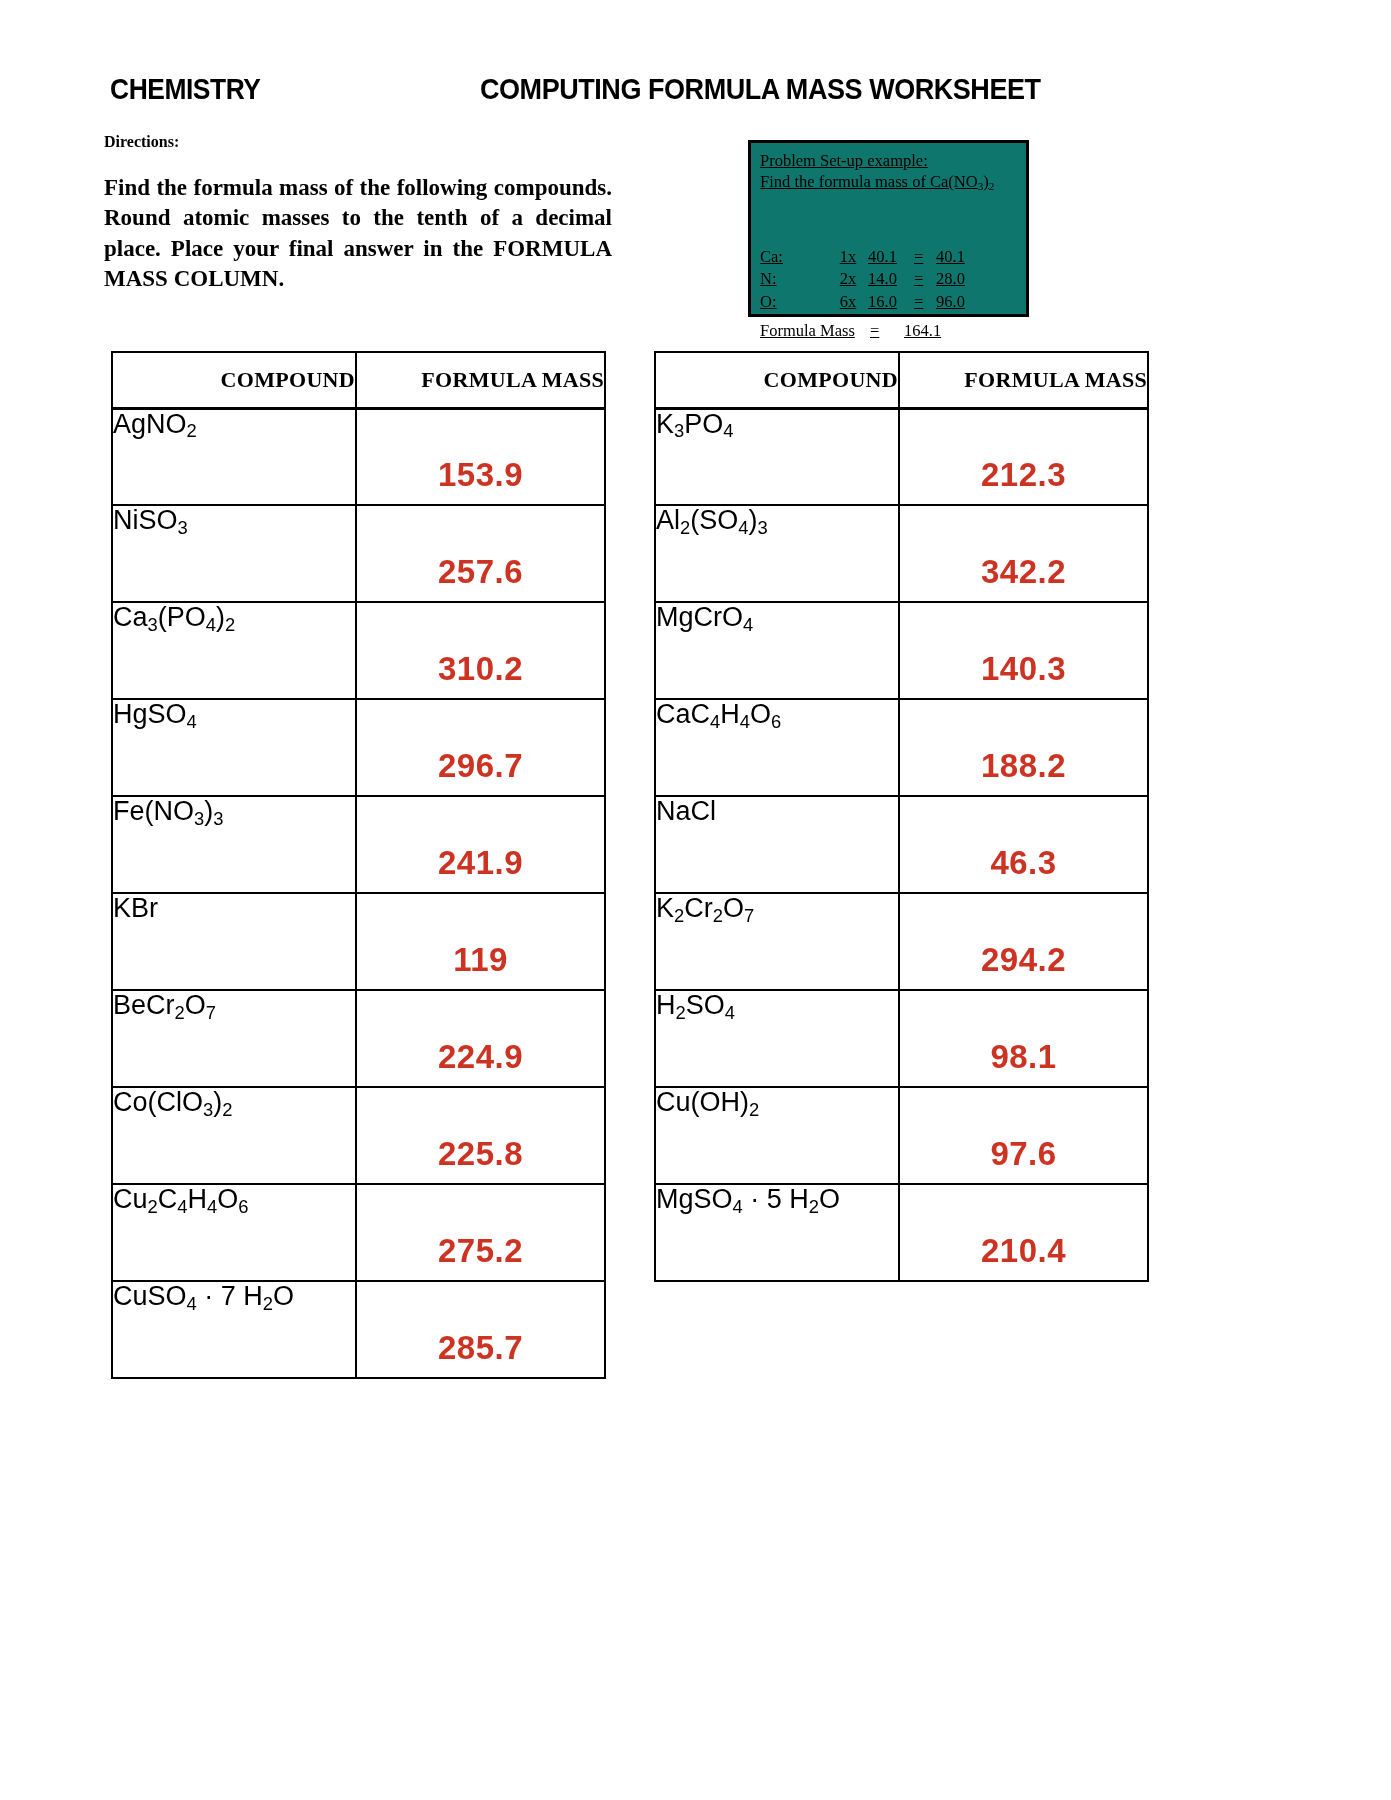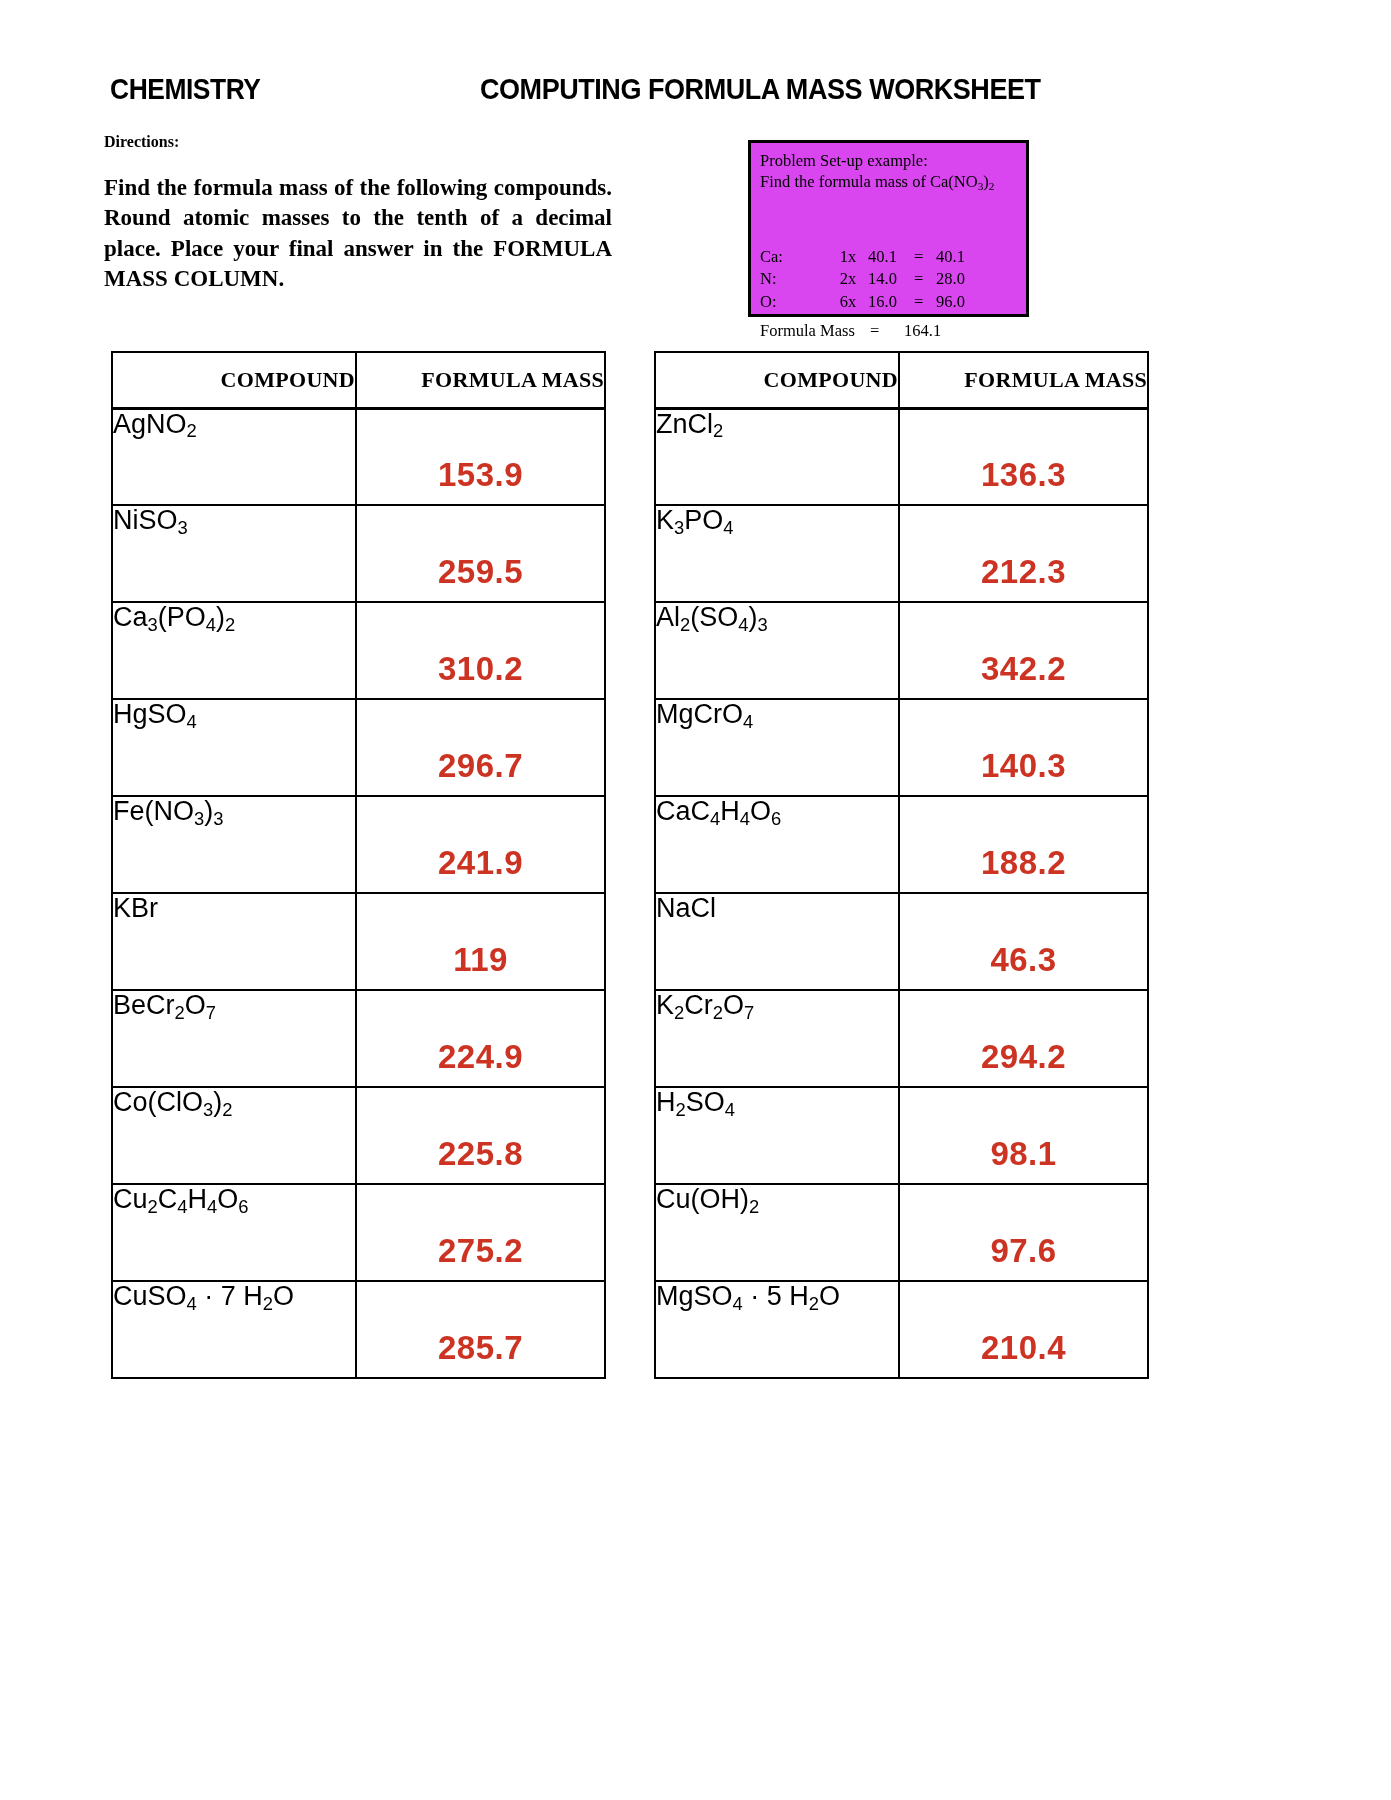--- a/index.html
+++ b/index.html
@@ -80,25 +80,26 @@
 
   
   .example-box {
     position: absolute;
     left: 748px;
     top: 140px;
     width: 281px;
     height: 177px;
     border: 3px solid #000;
     box-sizing: border-box;
-    background: #d946ef;
+    background: #0f766e;
     padding: 7px 0 0 9px;
     font-family: "Liberation Serif", serif;
     font-size: 16.5px;
     line-height: 1.30;
+    text-decoration: underline;
   }
   .ex-line { white-space: nowrap; }
   .ex-gap { height: 9px; }
   .ex-calc {
     display: grid;
     grid-template-columns: 66px 22px 20px 46px 22px 1fr;
     row-gap: 1px;
     white-space: nowrap;
     margin-top: 44px;
   }
@@ -244,21 +245,21 @@
       <tbody id="left-body">
           <tr>
             <td class="compound-cell"><span class="formula">AgNO<sub>2</sub></span></td>
             <td class="mass-cell">
               <span class="mass-inner">153.9</span>
             </td>
           </tr>
           <tr>
             <td class="compound-cell"><span class="formula">NiSO<sub>3</sub></span></td>
             <td class="mass-cell">
-              <span class="mass-inner">259.5</span>
+              <span class="mass-inner">257.6</span>
             </td>
           </tr>
           <tr>
             <td class="compound-cell"><span class="formula">Ca<sub>3</sub>(PO<sub>4</sub>)<sub>2</sub></span></td>
             <td class="mass-cell">
               <span class="mass-inner">310.2</span>
             </td>
           </tr>
           <tr>
             <td class="compound-cell"><span class="formula">HgSO<sub>4</sub></span></td>
@@ -313,26 +314,20 @@
           <col class="c-mass">
         </colgroup>
       <thead>
         <tr class="header-row-tbl">
           <th>COMPOUND</th>
           <th>FORMULA MASS</th>
         </tr>
       </thead>
       <tbody id="right-body">
           <tr>
-            <td class="compound-cell"><span class="formula">ZnCl<sub>2</sub></span></td>
-            <td class="mass-cell">
-              <span class="mass-inner">136.3</span>
-            </td>
-          </tr>
-          <tr>
             <td class="compound-cell"><span class="formula">K<sub>3</sub>PO<sub>4</sub></span></td>
             <td class="mass-cell">
               <span class="mass-inner">212.3</span>
             </td>
           </tr>
           <tr>
             <td class="compound-cell"><span class="formula">Al<sub>2</sub>(SO<sub>4</sub>)<sub>3</sub></span></td>
             <td class="mass-cell">
               <span class="mass-inner">342.2</span>
             </td>

